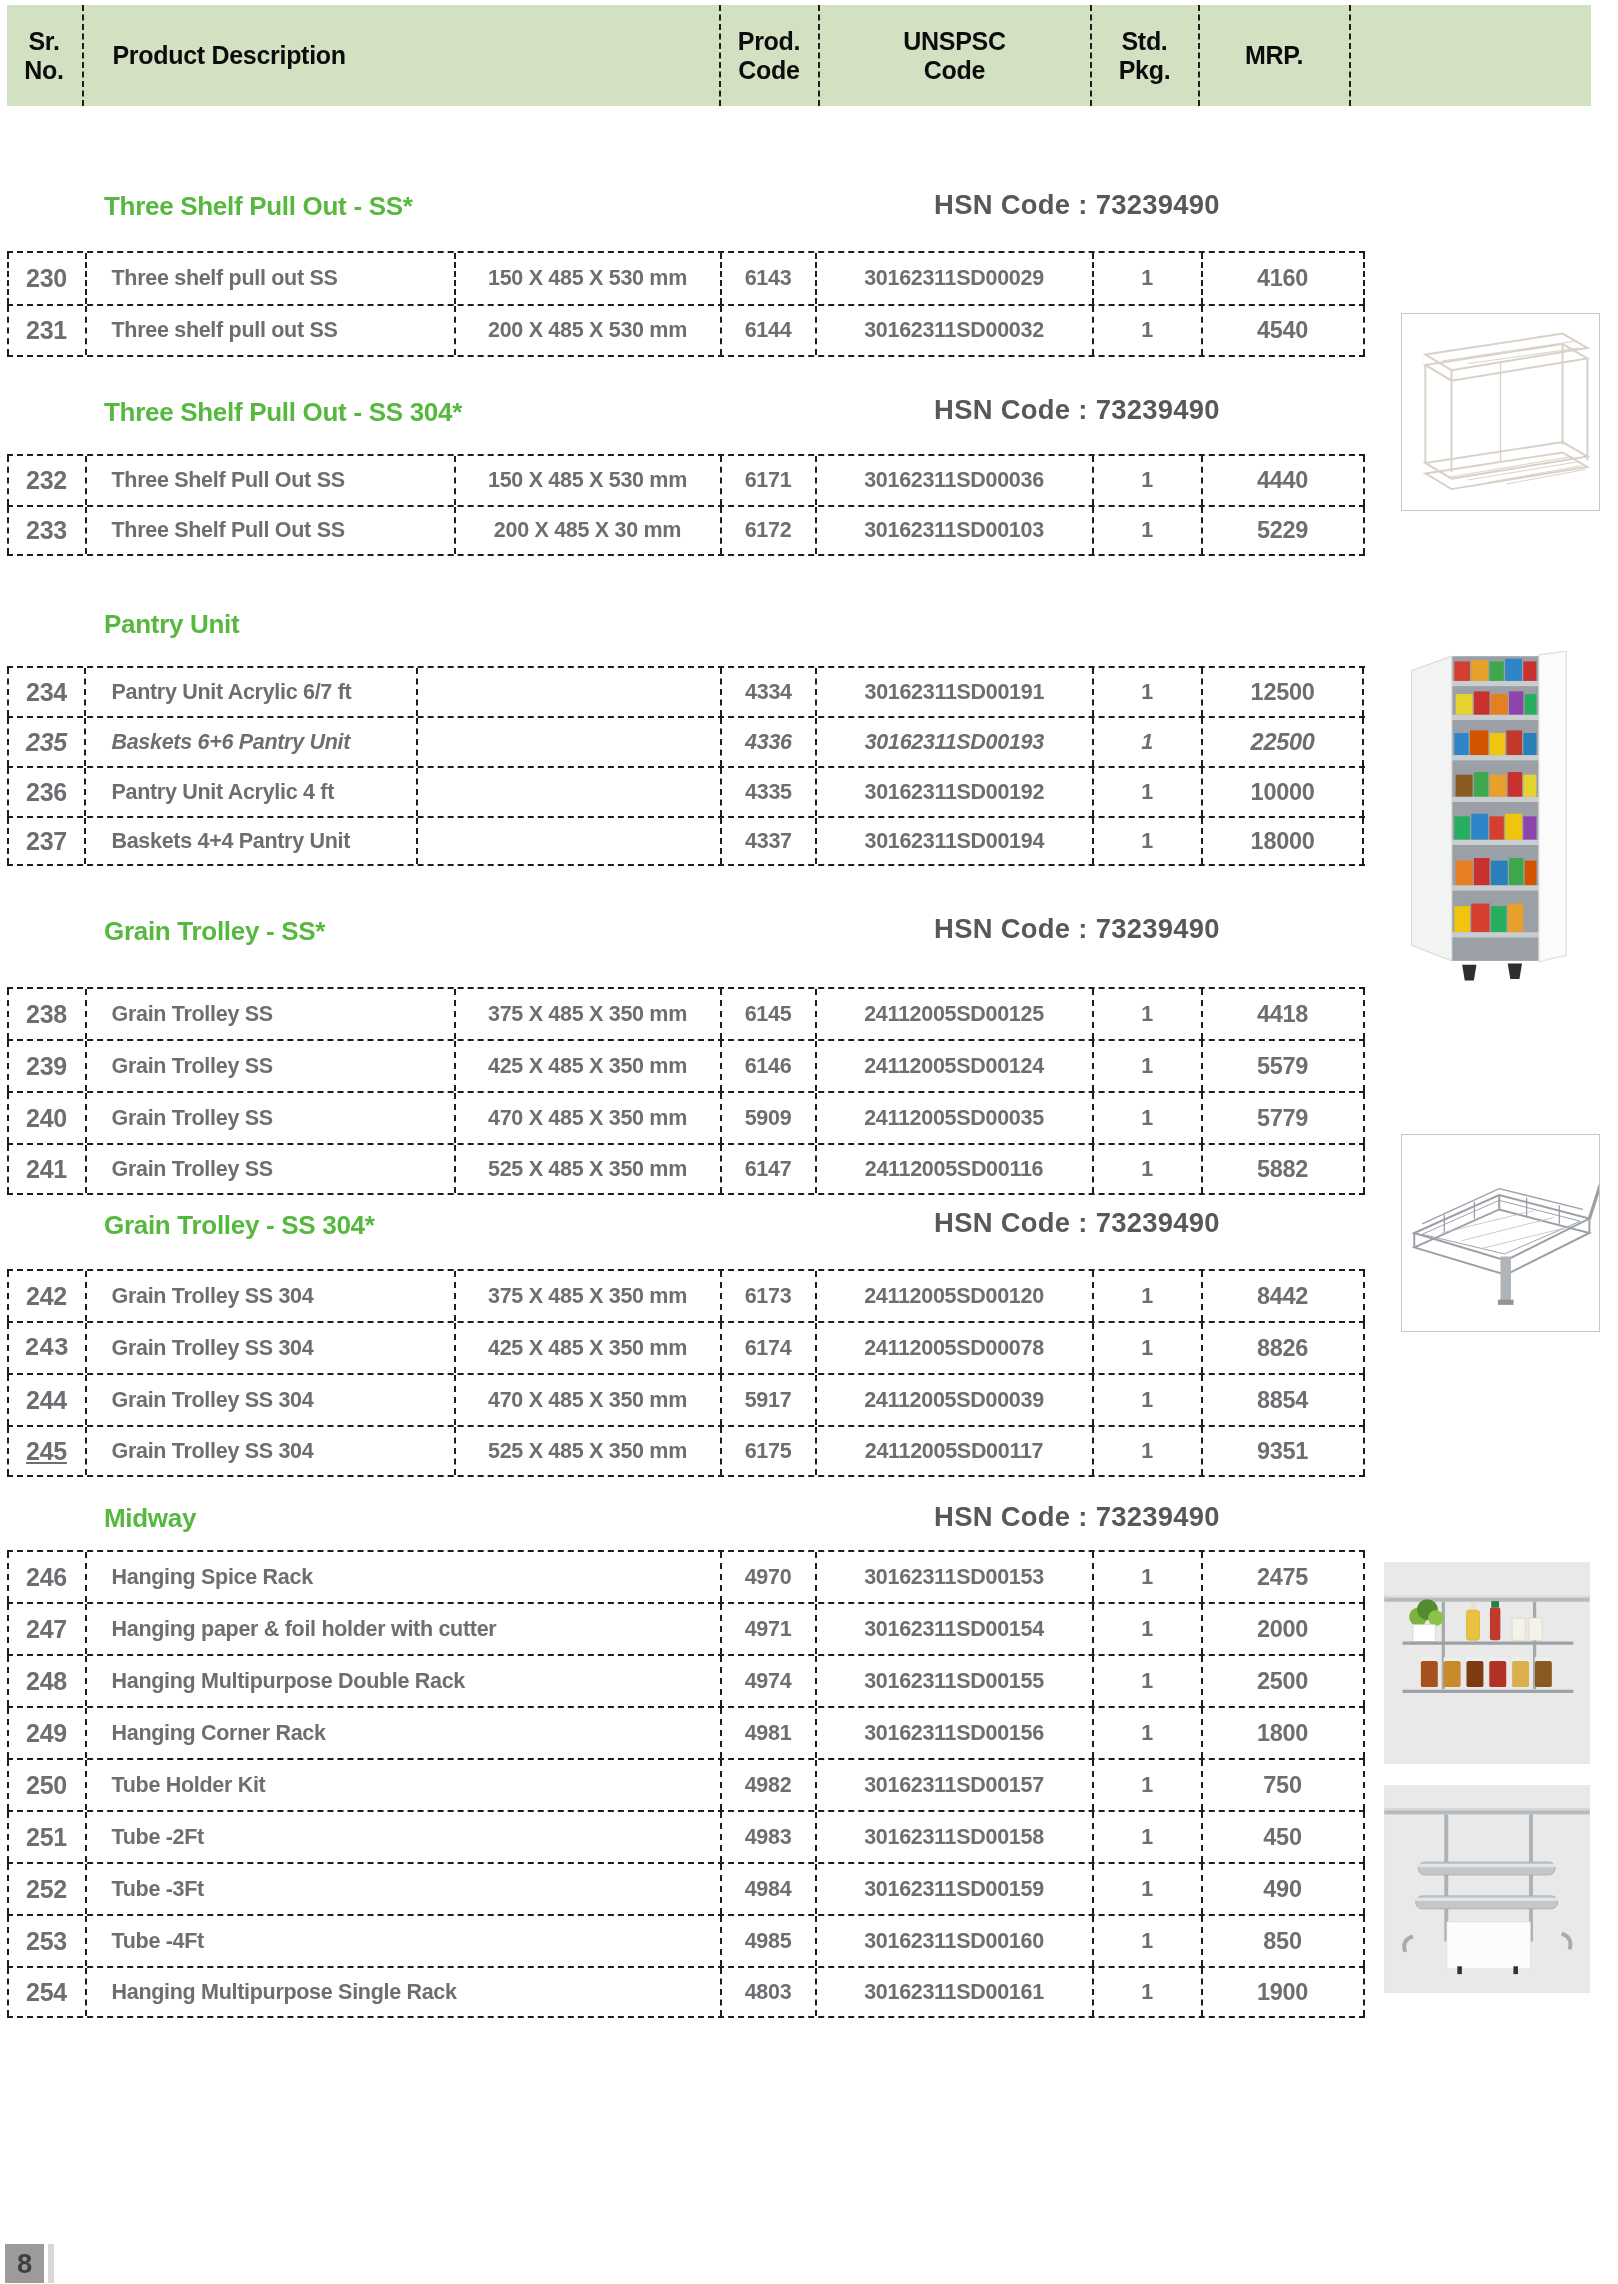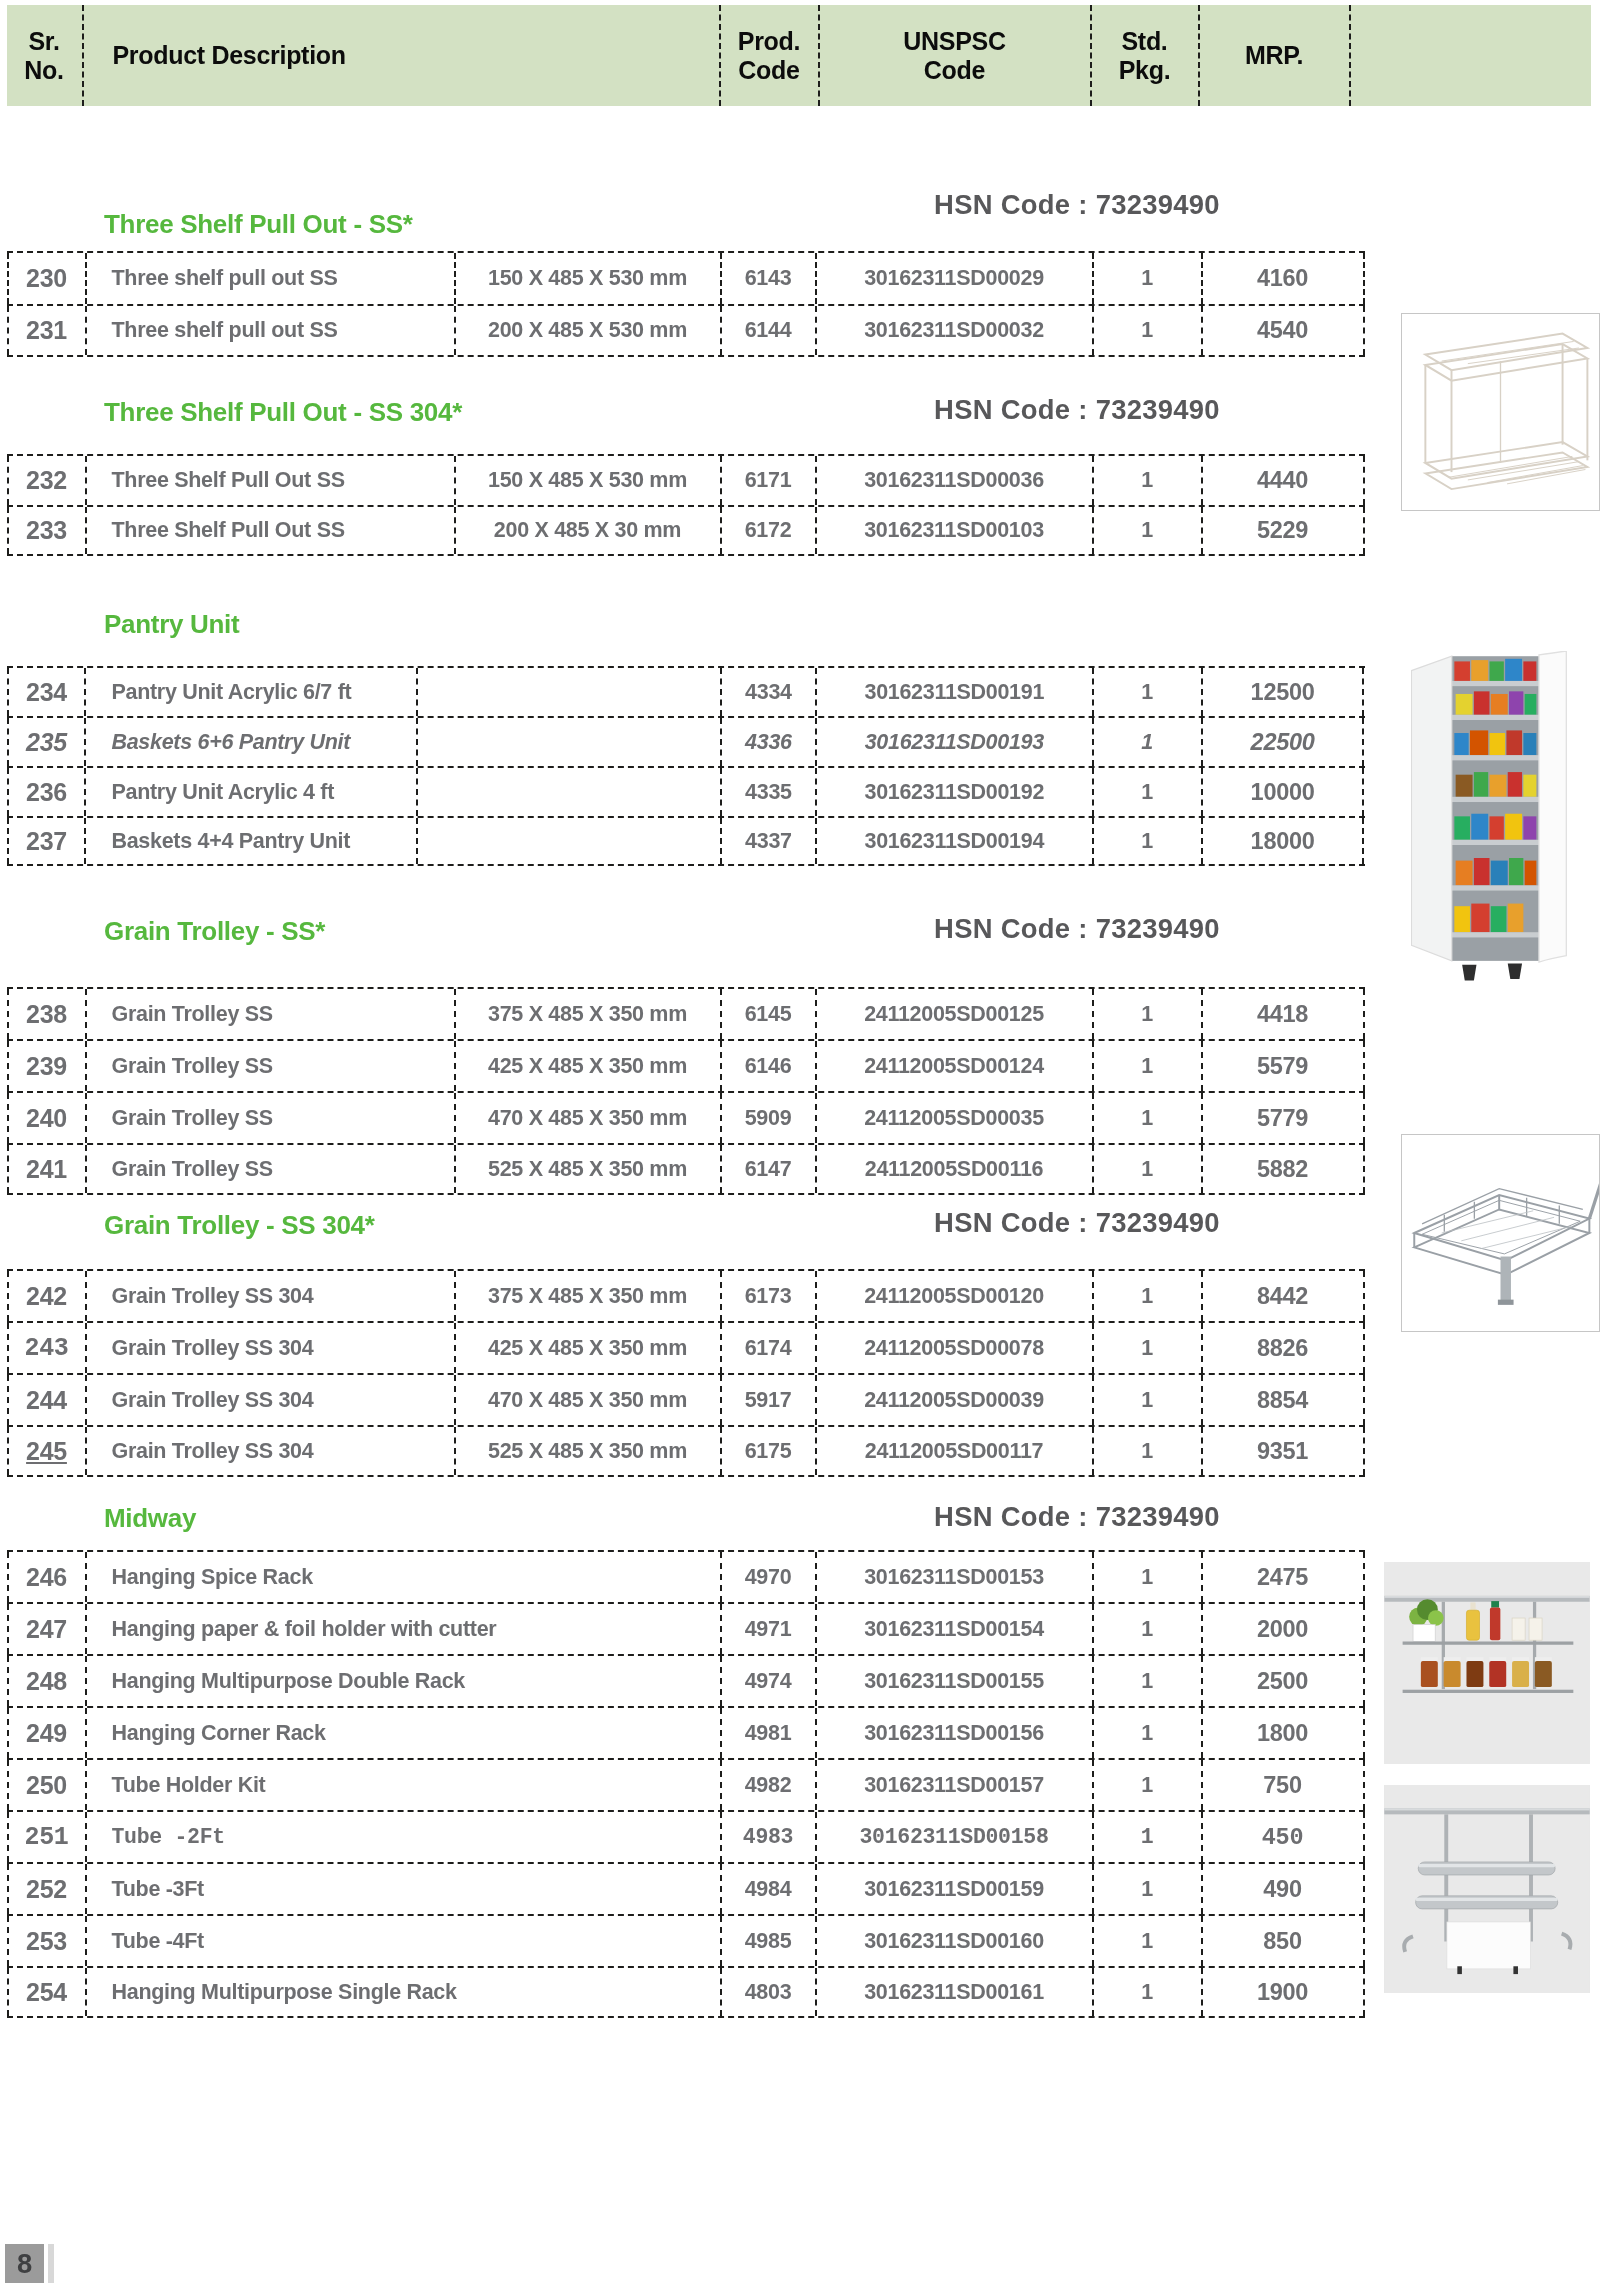--- a/index.html
+++ b/index.html
@@ -98,21 +98,21 @@
         <span>Std.</span>
         <span>Pkg.</span>
       </div>
       <div class="header-cell" style="width: 151px;">
         <span>MRP.</span>
       </div>
       <div class="header-cell no-border" style="width: 240px;"></div>
     </div>
 
   <div id="sections-root">
-      <div class="section-heading" style="top: 209px;">Three Shelf Pull Out - SS*</div>
+      <div class="section-heading" style="top: 191px;">Three Shelf Pull Out - SS*</div>
       <div class="hsn" style="top: 189px;">HSN Code : 73239490</div>
       <div class="ptable" style="top: 251px;">
         <div class="prow" style="height: 53px;">
           <div class="pcell first " style="width: 80px;">230</div>
           <div class="pcell desc " style="width: 369px;">Three shelf pull out SS</div>
           <div class="pcell " style="width: 266px;">150 X 485 X 530 mm</div>
           <div class="pcell " style="width: 95px;">6143</div>
           <div class="pcell " style="width: 277px;">30162311SD00029</div>
           <div class="pcell " style="width: 109px;">1</div>
           <div class="pcell mrp" style="width: 162px;">4160</div>
@@ -304,21 +304,21 @@
           <div class="pcell mrp" style="width: 162px;">1800</div>
         </div>
         <div class="prow" style="height: 52px;">
           <div class="pcell first " style="width: 80px;">250</div>
           <div class="pcell desc " style="width: 635px;">Tube Holder Kit</div>
           <div class="pcell " style="width: 95px;">4982</div>
           <div class="pcell " style="width: 277px;">30162311SD00157</div>
           <div class="pcell " style="width: 109px;">1</div>
           <div class="pcell mrp" style="width: 162px;">750</div>
         </div>
-        <div class="prow" style="height: 52px; font-family: Liberation Mono, monospace;">
+        <div class="prow" style="height: 52px;">
           <div class="pcell first " style="width: 80px;">251</div>
           <div class="pcell desc " style="width: 635px;">Tube -2Ft</div>
           <div class="pcell " style="width: 95px;">4983</div>
           <div class="pcell " style="width: 277px;">30162311SD00158</div>
           <div class="pcell " style="width: 109px;">1</div>
           <div class="pcell mrp" style="width: 162px;">450</div>
         </div>
         <div class="prow" style="height: 52px;">
           <div class="pcell first " style="width: 80px;">252</div>
           <div class="pcell desc " style="width: 635px;">Tube -3Ft</div>

